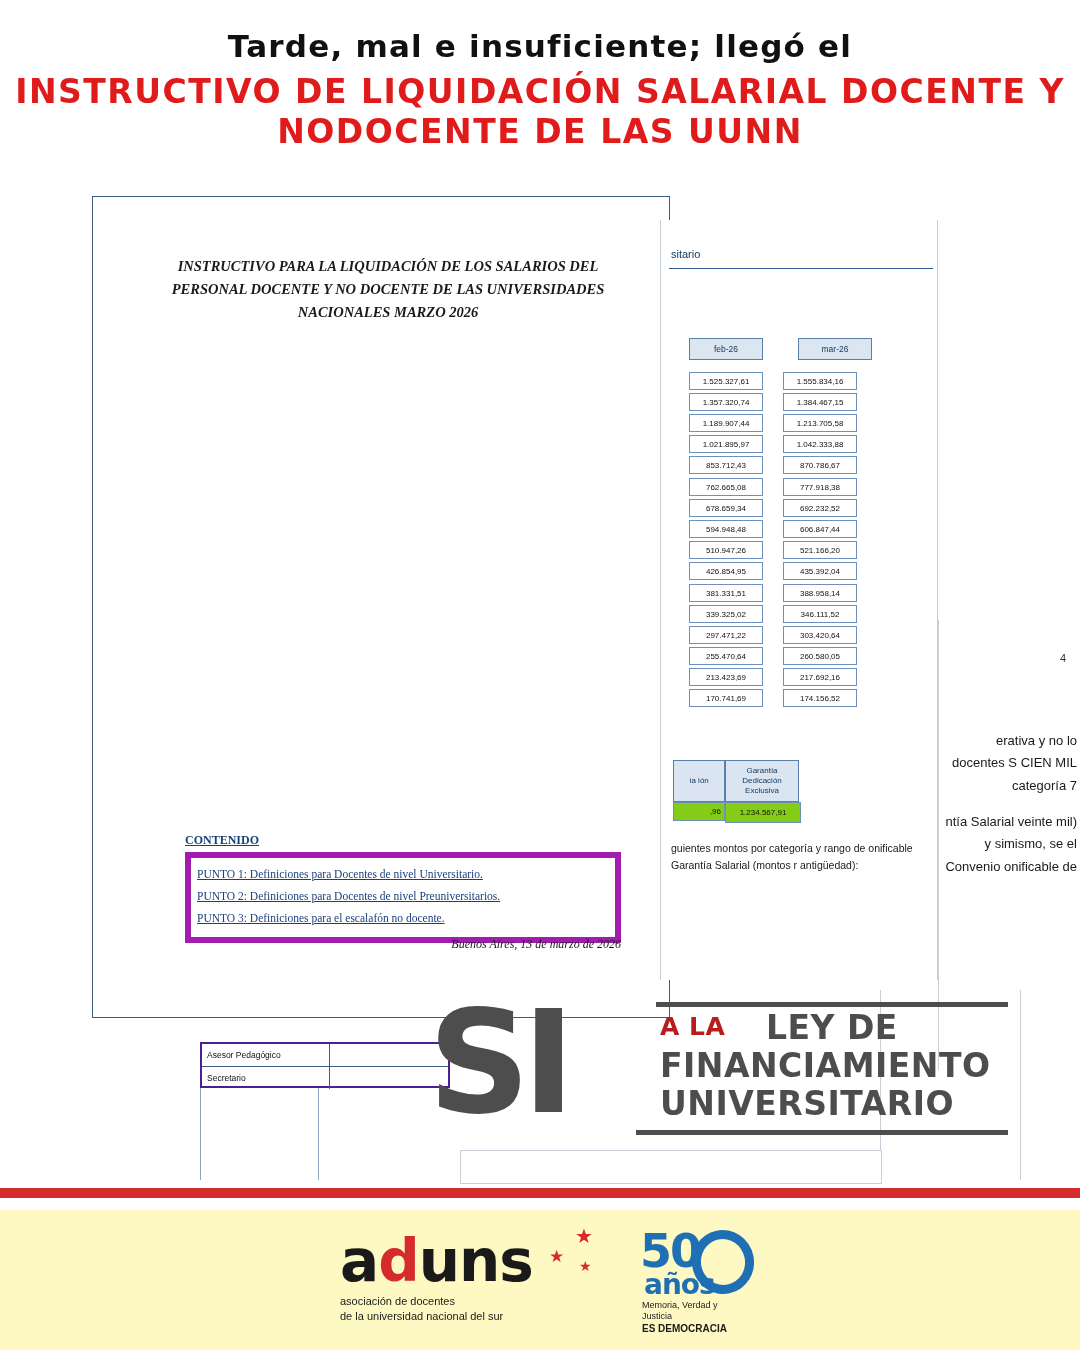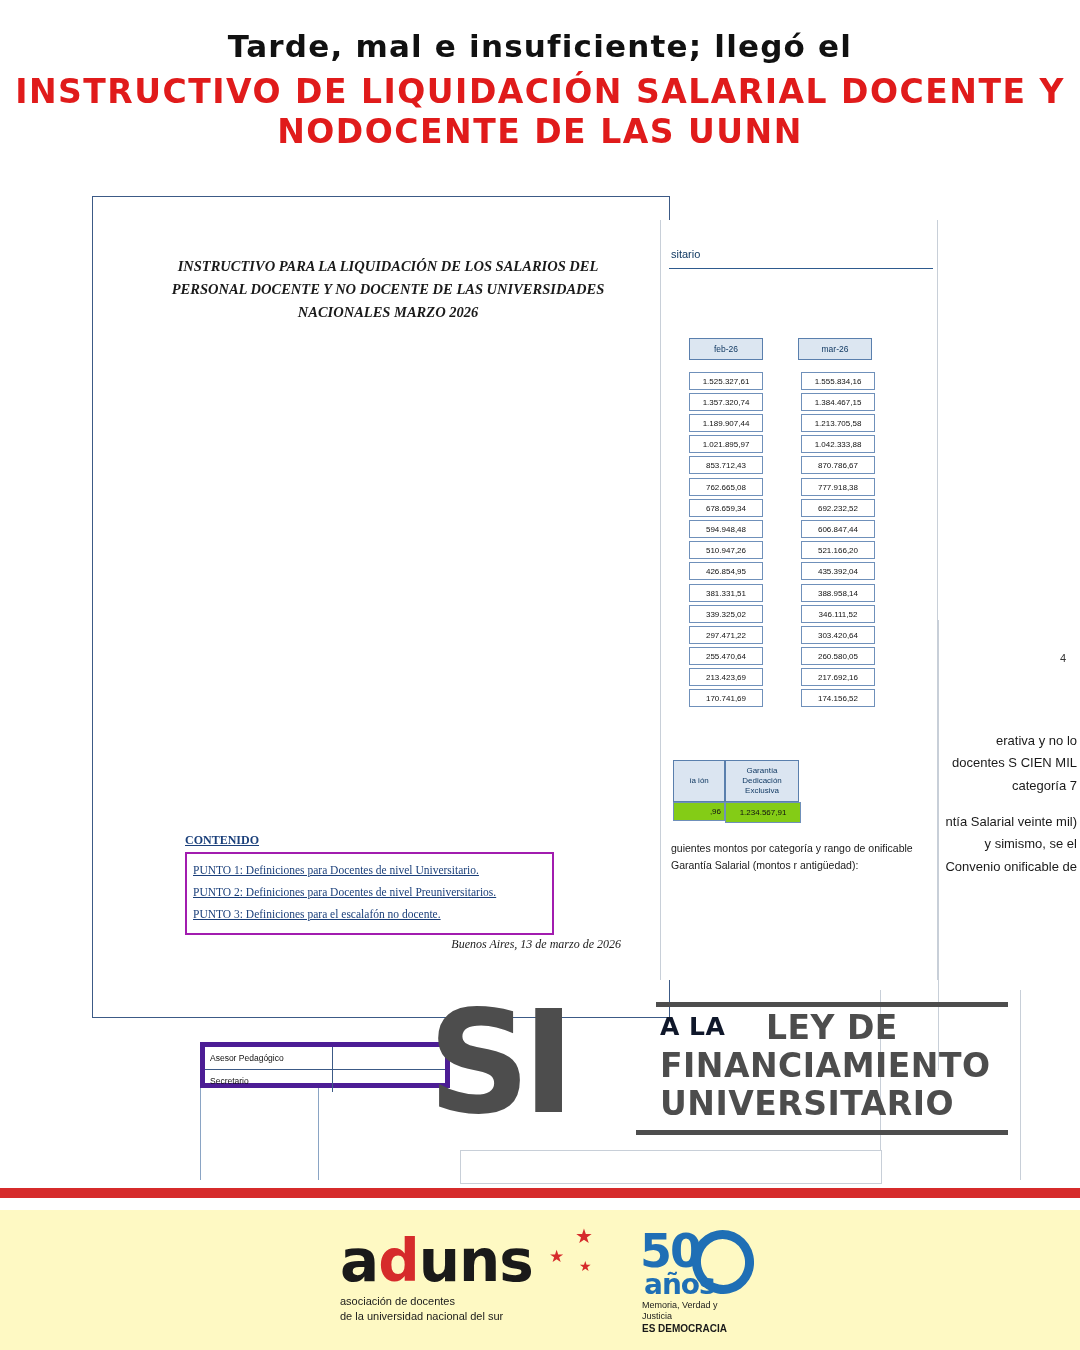--- a/index.html
+++ b/index.html
@@ -42,22 +42,22 @@
     font-style:italic;font-weight:bold;
     font-size:14.5px;color:#1a1a1a;line-height:1.6;
   }
   .p1-contenido{
     position:absolute;left:92px;top:636px;width:420px;
     font-family:"Liberation Serif", serif;
     font-size:12px;font-weight:bold;color:#1a3f7a;
     text-decoration:underline;
   }
   .p1-box{
-    position:absolute;left:92px;top:655px;width:369px;
-    border:2px solid #a21caf;box-sizing:border-box;
+    position:absolute;left:92px;top:655px;width:436px;
+    border:6px solid #a21caf;box-sizing:border-box;
     padding:6px 6px 7px 6px;
   }
   .p1-box .item{
     font-family:"Liberation Serif", serif;
     font-size:11.5px;color:#1a3f7a;line-height:1.9;
     text-decoration:underline;
     white-space:nowrap;
   }
   .p1-date{
     position:absolute;left:0;right:48px;top:740px;
@@ -77,21 +77,21 @@
     position:absolute;left:10px;top:28px;width:262px;
     font-size:11px;color:#123a63;
   }
   .p2-rule{position:absolute;left:8px;top:48px;width:264px;height:1px;background:#2e5a8e;}
   .p2-colhead{position:absolute;top:118px;left:28px;width:250px;display:flex;gap:35px;}
   .p2-colhead div{
     width:72px;height:20px;border:1px solid #5a7fad;background:#dce6f1;
     font-size:8.5px;color:#123a63;display:flex;align-items:center;justify-content:center;
   }
   .p2-group{position:absolute;left:28px;width:250px;}
-  .p2-row{display:flex;gap:38px;margin-bottom:3px;}
+  .p2-row{display:flex;gap:20px;margin-bottom:3px;}
   .p2-cell{
     width:72px;height:16px;border:1px solid #6f90ba;background:#ffffff;
     font-size:8px;color:#111;display:flex;align-items:center;justify-content:center;
     font-family:"Liberation Sans", sans-serif;
   }
   .p2-g1{top:152px;}
   .p2-g2{top:258px;}
   .p2-g3{top:364px;}
 
   .p2-gar{position:absolute;left:12px;top:540px;display:flex;}
@@ -121,21 +121,21 @@
   .p3-num{position:absolute;right:14px;top:32px;font-size:11px;color:#333;}
   .p3-text{
     position:absolute;left:6px;top:110px;width:132px;
     font-size:13px;color:#1a1a1a;line-height:1.72;text-align:right;
   }
   .p3-text p{margin:0 0 14px 0;}
 
   
   .frag{
     position:absolute;left:200px;top:852px;width:250px;height:46px;
-    border:5px solid #4c1d95;background:#fff;box-sizing:border-box;
+    border:2px solid #4c1d95;background:#fff;box-sizing:border-box;
   }
   .frag .fr{height:22px;border-bottom:1px solid #3c5a86;display:flex;}
   .frag .fr:last-child{border-bottom:none;}
   .frag .fc1{width:128px;border-right:1px solid #3c5a86;font-size:8.5px;color:#111;
     display:flex;align-items:center;padding-left:5px;box-sizing:border-box;}
   .frag .fc2{flex:1;}
   .frag-line{position:absolute;left:200px;top:898px;width:1px;height:92px;background:#8aa4c4;}
   .frag-line2{position:absolute;left:318px;top:898px;width:1px;height:92px;background:#8aa4c4;}
   .frag-line3{position:absolute;left:880px;top:800px;width:1px;height:190px;background:#c8cfd8;}
   .frag-line4{position:absolute;left:1020px;top:800px;width:1px;height:190px;background:#c8cfd8;}
@@ -148,21 +148,21 @@
     font-family:"DejaVu Sans", sans-serif;
     font-weight:bold;font-size:142px;line-height:1;
     color:#4d4d4d;letter-spacing:-8px;
     -webkit-text-stroke:0px;
   }
   .stamp .bar-top{position:absolute;left:228px;top:12px;width:352px;height:5px;background:#4d4d4d;}
   .stamp .bar-bot{position:absolute;left:208px;top:140px;width:372px;height:5px;background:#4d4d4d;}
   .stamp .ala{
     position:absolute;left:232px;top:22px;
     font-family:"DejaVu Sans", sans-serif;font-weight:bold;
-    font-size:25px;color:#0f172a;letter-spacing:0.5px;
+    font-size:25px;color:#b91c1c;letter-spacing:0.5px;
   }
   .stamp .l1{
     position:absolute;left:338px;top:18px;
     font-family:"DejaVu Sans", sans-serif;font-weight:bold;
     font-size:33px;color:#4d4d4d;letter-spacing:0.5px;
   }
   .stamp .l2{
     position:absolute;left:232px;top:56px;
     font-family:"DejaVu Sans", sans-serif;font-weight:bold;
     font-size:33px;color:#4d4d4d;letter-spacing:0.5px;

